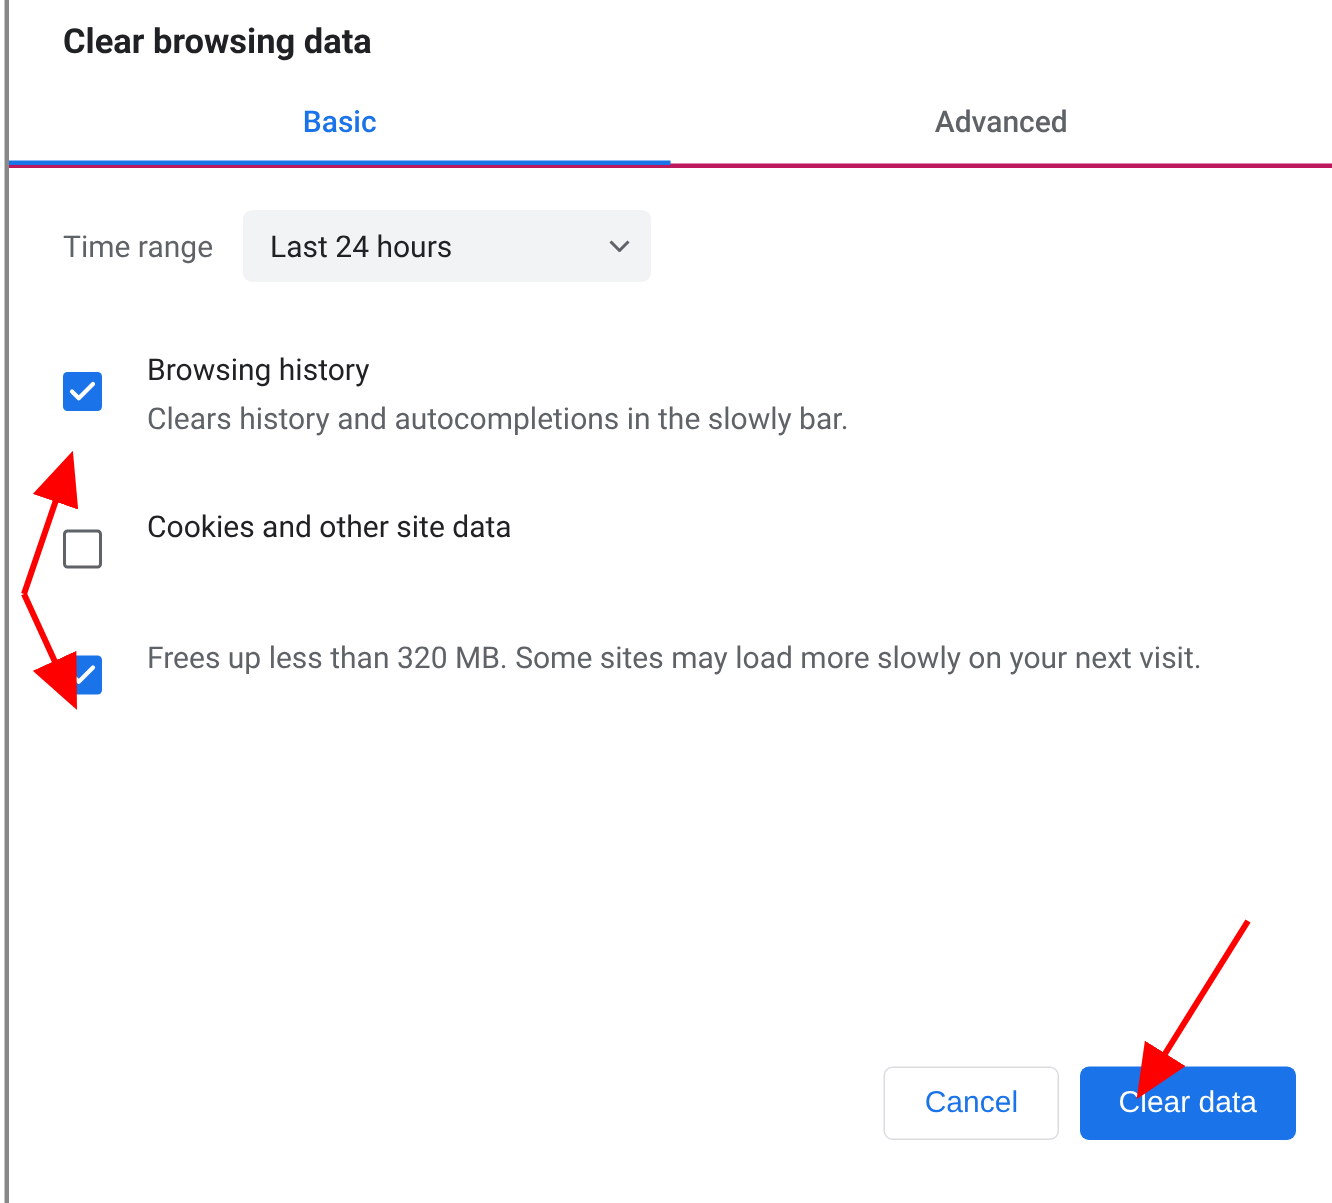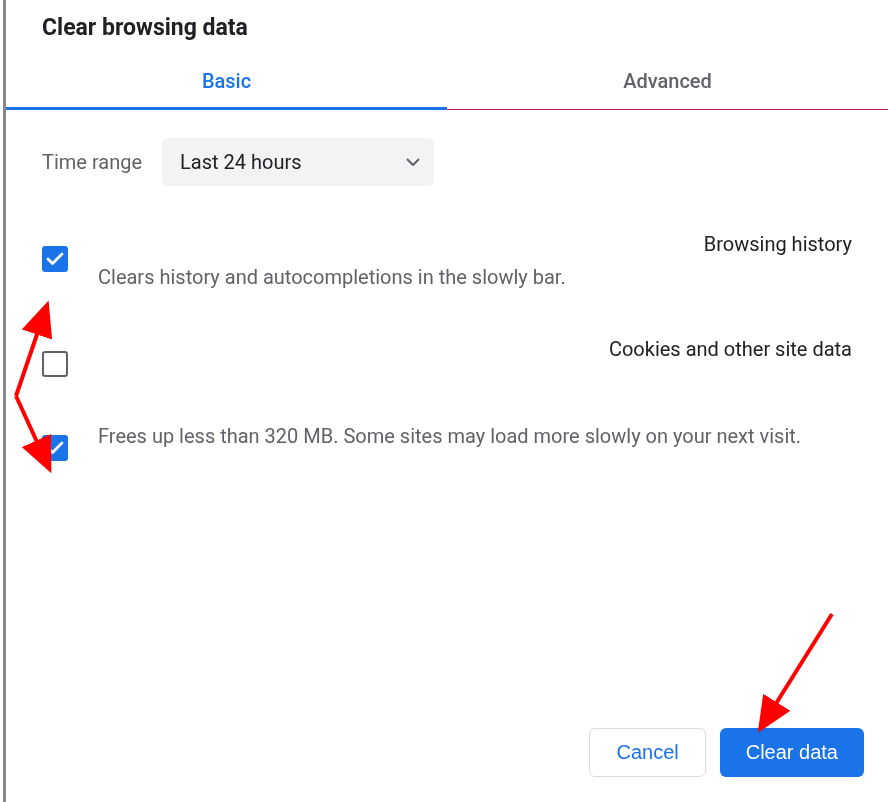--- a/index.html
+++ b/index.html
@@ -23,21 +23,21 @@
       border-left: 3px solid #888;
     }
     .dialog-title {
       font-size: 23px;
       color: #202124;
       padding: 14px 0 10px 36px;
       font-weight: 700;
     }
     .tabs {
       display: flex;
-      border-bottom: 1px solid #be185d;
+      border-bottom: 3px solid #be185d;
     }
     .tab {
       flex: 1;
       text-align: center;
       padding: 18px 0 16px 0;
       font-size: 20px;
       font-weight: 500;
       color: #5f6368;
       cursor: pointer;
       position: relative;
@@ -109,31 +109,30 @@
       border: 2px solid #5f6368;
       background: #fff;
     }
     .option-text {
       flex: 1;
     }
     .option-title {
       font-size: 20px;
       color: #202124;
       margin-bottom: 6px;
-      text-align: right;
     }
     .option-desc {
       font-size: 20px;
       color: #5f6368;
       line-height: 1.55;
     }
     .button-row {
       position: absolute;
       right: 24px;
-      bottom: 25px;
+      bottom: 42px;
       display: flex;
       gap: 14px;
     }
     .btn {
       padding: 12px 26px;
       font-size: 20px;
       font-weight: 500;
       border-radius: 6px;
       cursor: pointer;
       border: none;

